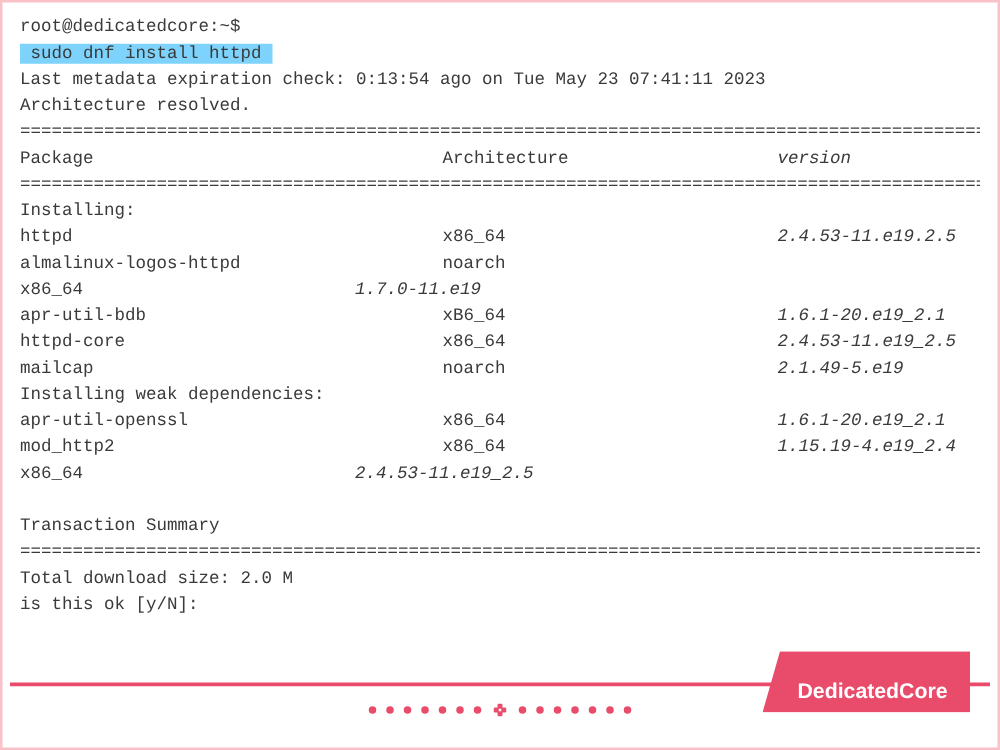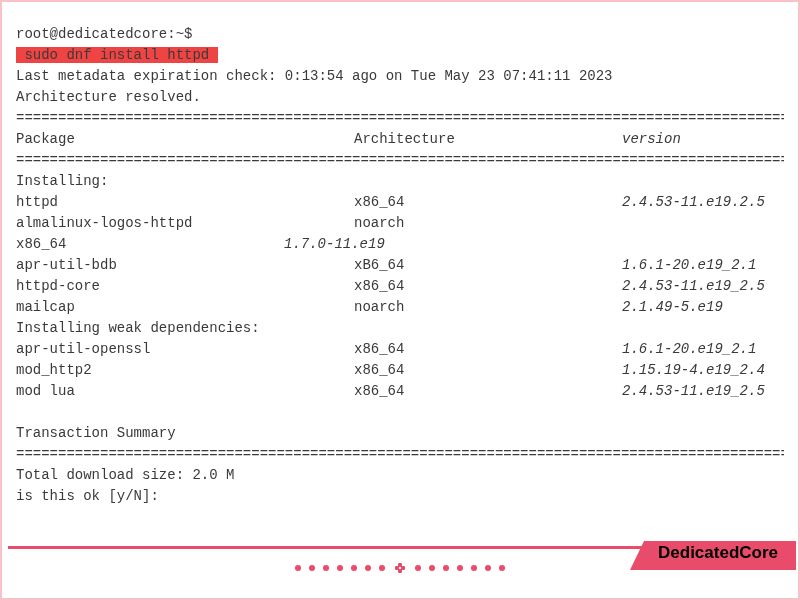--- a/index.html
+++ b/index.html
@@ -9,24 +9,23 @@
       background: #fff;
       font-family: 'Courier New', monospace;
       font-size: 14px;
       color: #3a3a3a;
       position: relative;
       border: 2px solid #f9c1c8;
     }
     .terminal {
       padding: 10px 14px;
       line-height: 1.5;
-      margin-top: 12px;
     }
     .line { white-space: pre; }
-    .highlight { background: #ef4444; display: inline; }
+    .highlight { background: #7dd3fc; display: inline; }
     .divider {
       color: #3a3a3a;
       letter-spacing: 0;
       overflow: hidden;
       white-space: nowrap;
     }
     .table-row {
       display: flex;
       gap: 28px;
     }
@@ -70,28 +69,28 @@
       height: 4px;
       background: #e94b6a;
       border-radius: 1px;
     }
     .diamond .d1 { top: 0; left: 3px; }
     .diamond .d2 { bottom: 0; left: 3px; }
     .diamond .d3 { left: 0; top: 3px; }
     .diamond .d4 { right: 0; top: 3px; }
     .badge {
       position: absolute;
-      right: 2px;
+      right: 22px;
       bottom: 28px;
       background: #e94b6a;
-      color: #000000;
+      color: #ffffff;
       font-family: Arial, sans-serif;
       font-weight: bold;
       font-size: 17px;
-      padding: 2px 18px 7px 28px;
+      padding: 22px 18px 7px 28px;
       clip-path: polygon(14px 0, 100% 0, 100% 100%, 0 100%);
     }
   </style>
 </head>
 <body>
 
 <div class="terminal">
   <div class="line">root@dedicatedcore:~$</div>
   <div class="line"><span class="highlight"> sudo dnf install httpd </span></div>
   <div class="line">Last metadata expiration check: 0:13:54 ago on Tue May 23 07:41:11 2023</div>
@@ -140,21 +139,20 @@
     <span class="col-pkg">apr-util-openssl</span>
     <span class="col-arch">x86_64</span>
     <span class="col-ver">1.6.1-20.e19_2.1</span>
   </div>
   <div class="table-row">
     <span class="col-pkg">mod_http2</span>
     <span class="col-arch">x86_64</span>
     <span class="col-ver">1.15.19-4.e19_2.4</span>
   </div>
   <div class="table-row">
-    <span class="col-pkg">mod lua</span>
     <span class="col-arch">x86_64</span>
     <span class="col-ver">2.4.53-11.e19_2.5</span>
   </div>
 
   <div class="line">&nbsp;</div>
   <div class="line">Transaction Summary</div>
   <div class="line divider">============================================================================================</div>
   <div class="line">Total download size: 2.0 M</div>
   <div class="line">is this ok [y/N]:</div>
 </div>

